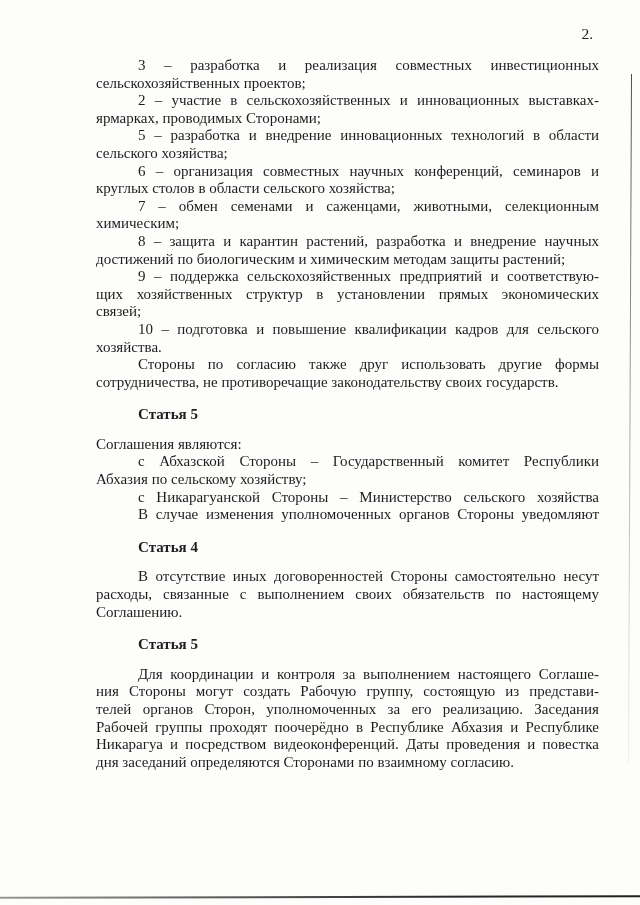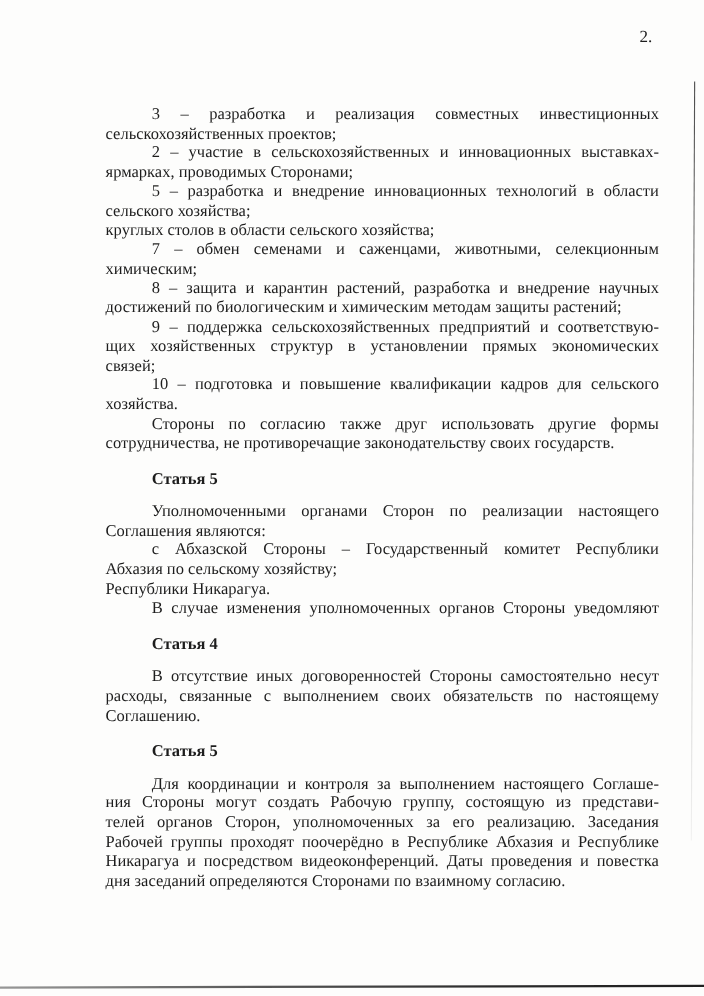--- a/index.html
+++ b/index.html
@@ -19,21 +19,20 @@
     font-size: 15.5px;
     line-height: 18px;
   }
   .doc-body {
     position: absolute;
     left: 96px;
     top: 57px;
     width: 503px;
     font-size: 15px;
     line-height: 17.6px;
-    margin-top: 39px;
   }
   .para { margin: 0; }
   .line {
     text-align: justify;
     text-align-last: justify;
   }
   .line.first { text-indent: 42px; }
   .line.last {
     text-align: right;
     text-align-last: left;
@@ -84,20 +83,21 @@
       </div>
       <div class="para">
         <div class="line first">2 – участие в сельскохозяйственных и инновационных выставках-</div>
         <div class="line last">ярмарках, проводимых Сторонами;</div>
       </div>
       <div class="para">
         <div class="line first">5 – разработка и внедрение инновационных технологий в области</div>
         <div class="line last">сельского хозяйства;</div>
       </div>
       <div class="para">
+        <div class="line first">6 – организация совместных научных конференций, семинаров и</div>
         <div class="line last">круглых столов в области сельского хозяйства;</div>
       </div>
       <div class="para">
         <div class="line first">7 – обмен семенами и саженцами, животными, селекционным</div>
         <div class="line last">химическим;</div>
       </div>
       <div class="para">
         <div class="line first">8 – защита и карантин растений, разработка и внедрение научных</div>
         <div class="line last">достижений по биологическим и химическим методам защиты растений;</div>
       </div>
@@ -109,29 +109,28 @@
       <div class="para">
         <div class="line first">10 – подготовка и повышение квалификации кадров для сельского</div>
         <div class="line last">хозяйства.</div>
       </div>
       <div class="para">
         <div class="line first">Стороны по согласию также друг использовать другие формы</div>
         <div class="line last">сотрудничества, не противоречащие законодательству своих государств.</div>
       </div>
       <div class="heading">Статья 5</div>
       <div class="para">
-        <div class="line first">Уполномоченными органами Сторон по реализации настоящего</div>
         <div class="line last">Соглашения являются:</div>
       </div>
       <div class="para">
         <div class="line first">с Абхазской Стороны – Государственный комитет Республики</div>
         <div class="line last">Абхазия по сельскому хозяйству;</div>
       </div>
       <div class="para">
-        <div class="line last">Республики Никарагуа.</div>
+        <div class="line first">с Никарагуанской Стороны – Министерство сельского хозяйства</div>
       </div>
       <div class="para">
         <div class="line first">В случае изменения уполномоченных органов Стороны уведомляют</div>
       </div>
       <div class="heading">Статья 4</div>
       <div class="para">
         <div class="line first">В отсутствие иных договоренностей Стороны самостоятельно несут</div>
         <div class="line">расходы, связанные с выполнением своих обязательств по настоящему</div>
         <div class="line last">Соглашению.</div>
       </div>

